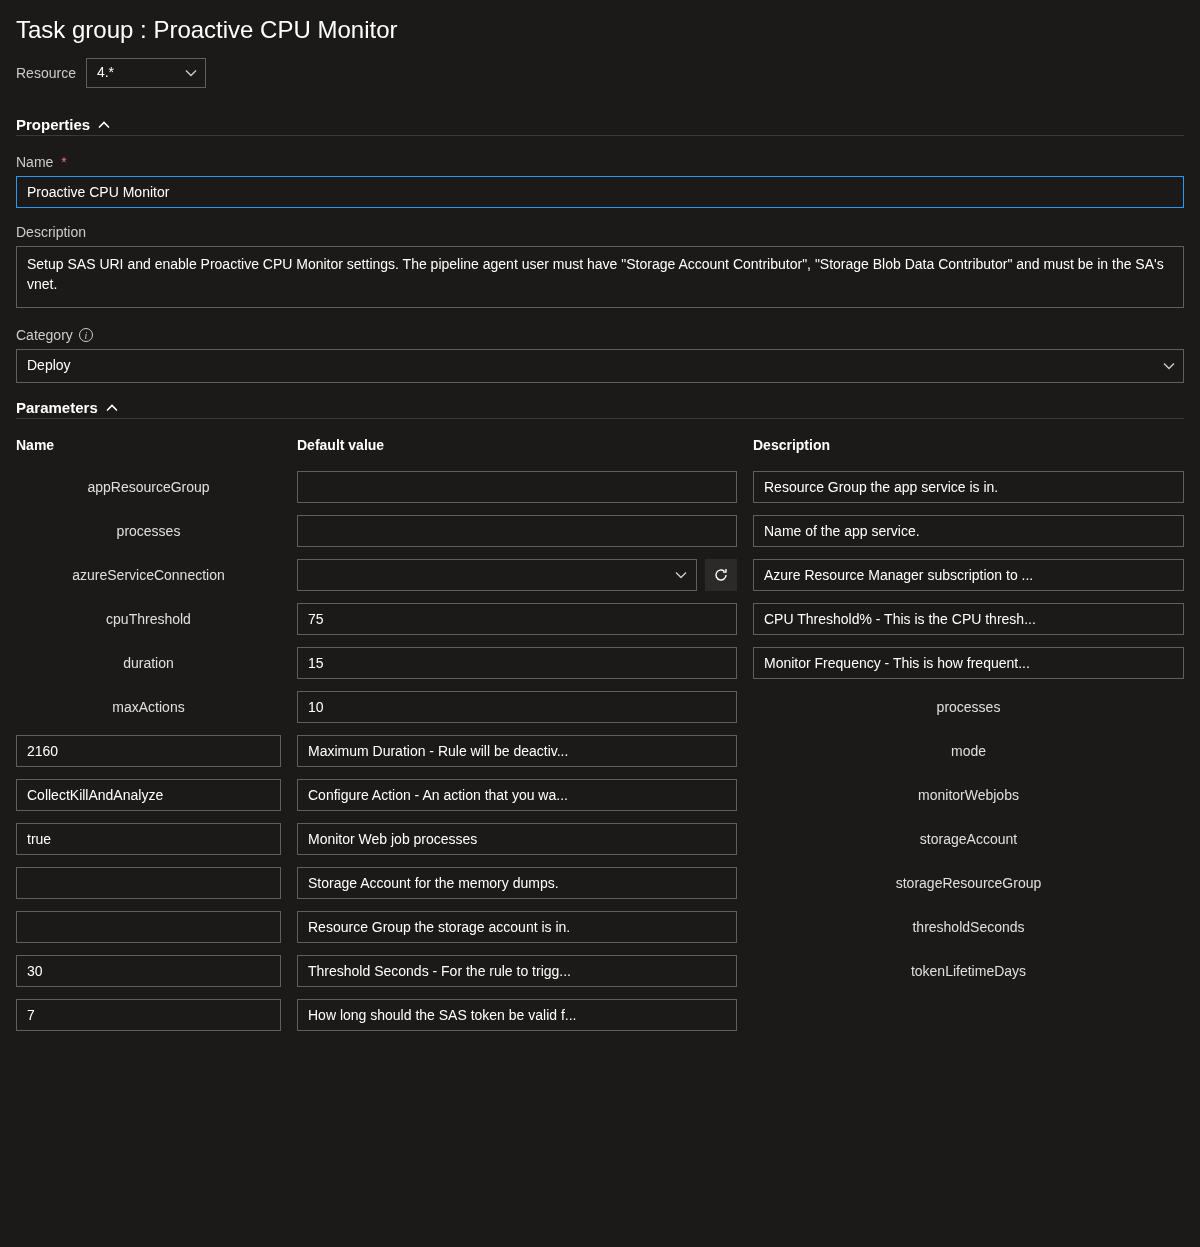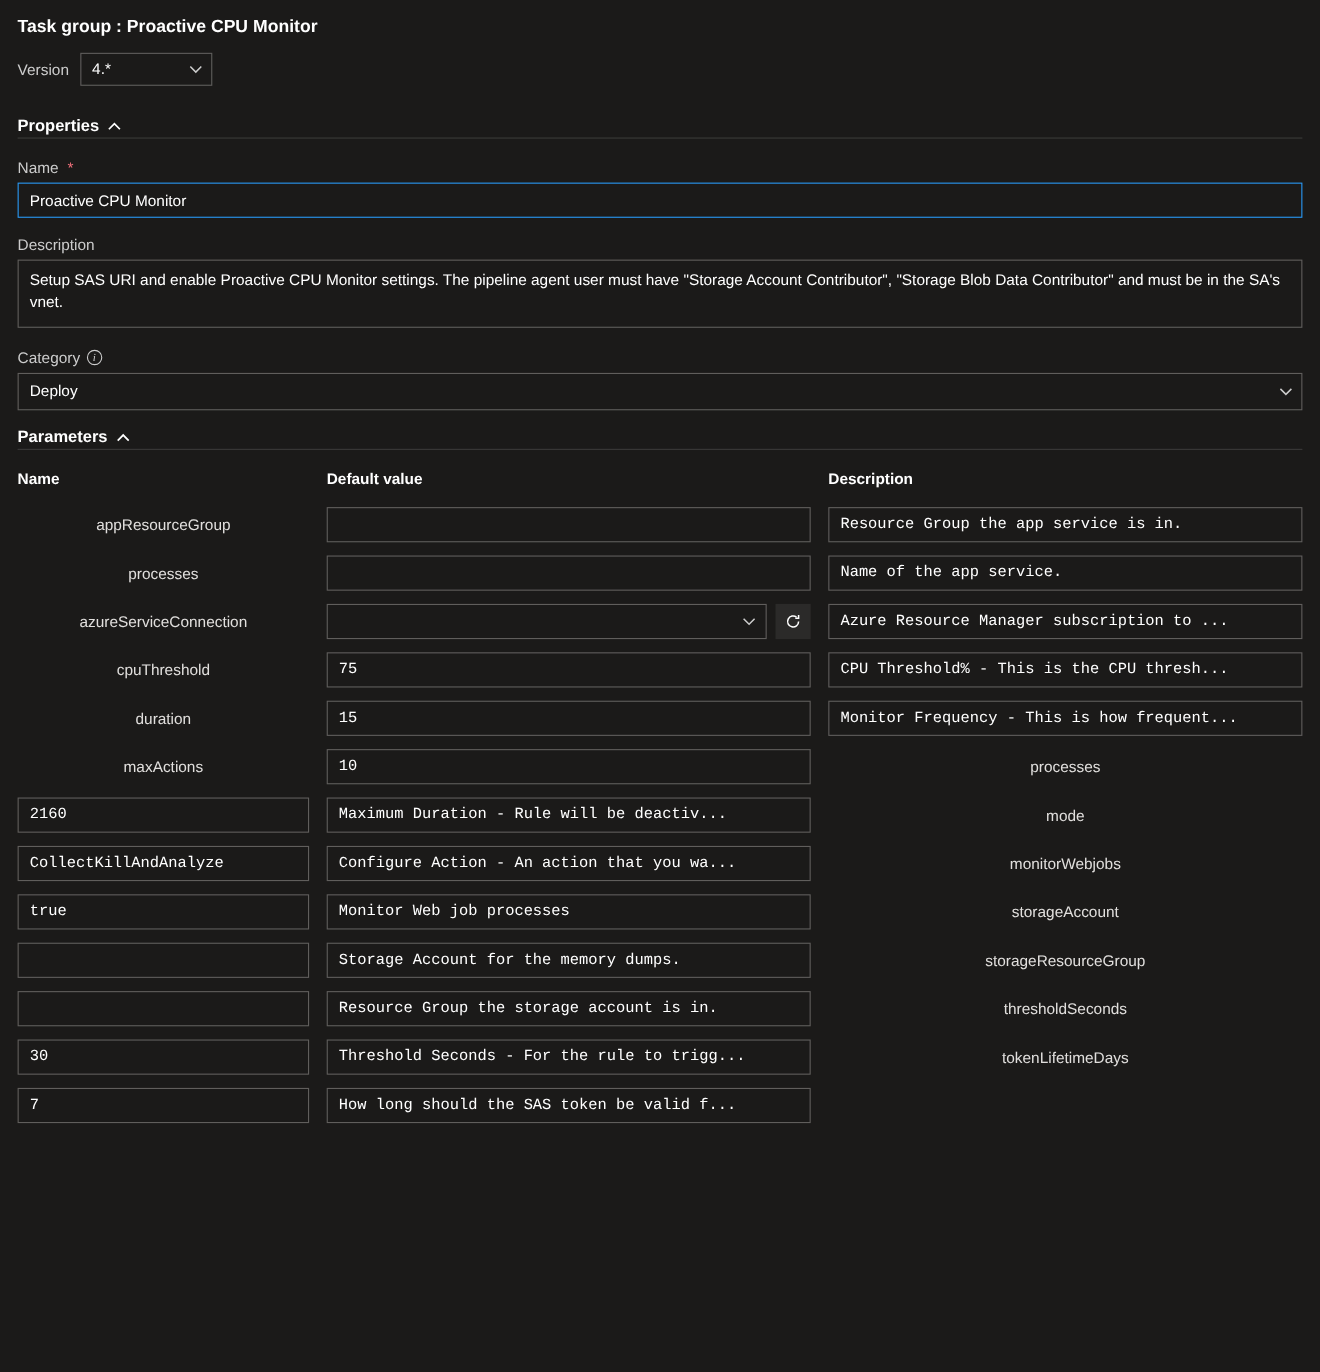--- a/index.html
+++ b/index.html
@@ -6,22 +6,22 @@
   body {
     background: #1b1a19;
     color: #e1dfdd;
     font-family: "Segoe UI", -apple-system, BlinkMacSystemFont, sans-serif;
     font-size: 14px;
     padding: 16px;
     width: 1200px;
     min-height: 1247px;
   }
   .page-title {
-    font-size: 16px;
-    font-weight: 700;
+    font-size: 24px;
+    font-weight: 400;
     color: #ffffff;
     margin-bottom: 14px;
   }
   .version-row {
     display: flex;
     align-items: center;
     gap: 10px;
     margin-bottom: 28px;
   }
   .version-label { color: #cccccc; }
@@ -100,21 +100,21 @@
     font-weight: 600;
     color: #ffffff;
     padding-bottom: 6px;
   }
   .p-name { color: #e1dfdd; text-align: center; }
   .p-input, .p-desc {
     background: transparent;
     border: 1px solid #605e5c;
     color: #ffffff;
     padding: 6px 10px;
-    font-family: Liberation Mono, monospace;
+    font-family: Liberation Sans, sans-serif;
     font-size: 14px;
     height: 32px;
     width: 100%;
     overflow: hidden;
     white-space: nowrap;
     text-overflow: ellipsis;
   }
   .default-cell {
     display: flex;
     align-items: center;
@@ -137,21 +137,21 @@
   .caret svg, .chevron-down-svg svg { display:block; }
 </style>
 </head>
 <body>
 
 <h1 class="page-title">
   <span>Task group : </span><span>Proactive CPU Monitor</span>
 </h1>
 
 <div class="version-row">
-  <span class="version-label">Version</span>
+  <span class="version-label">Resource</span>
   <div class="version-select">
     <span>4.*</span>
     <span class="chevron-down-svg">
       <svg viewBox="0 0 12 12" width="12" height="12">
           <path d="M1 3.5 L6 8.5 L11 3.5" stroke="#cccccc" stroke-width="1.4" fill="none"></path>
         </svg>
     </span>
   </div>
 </div>
 

